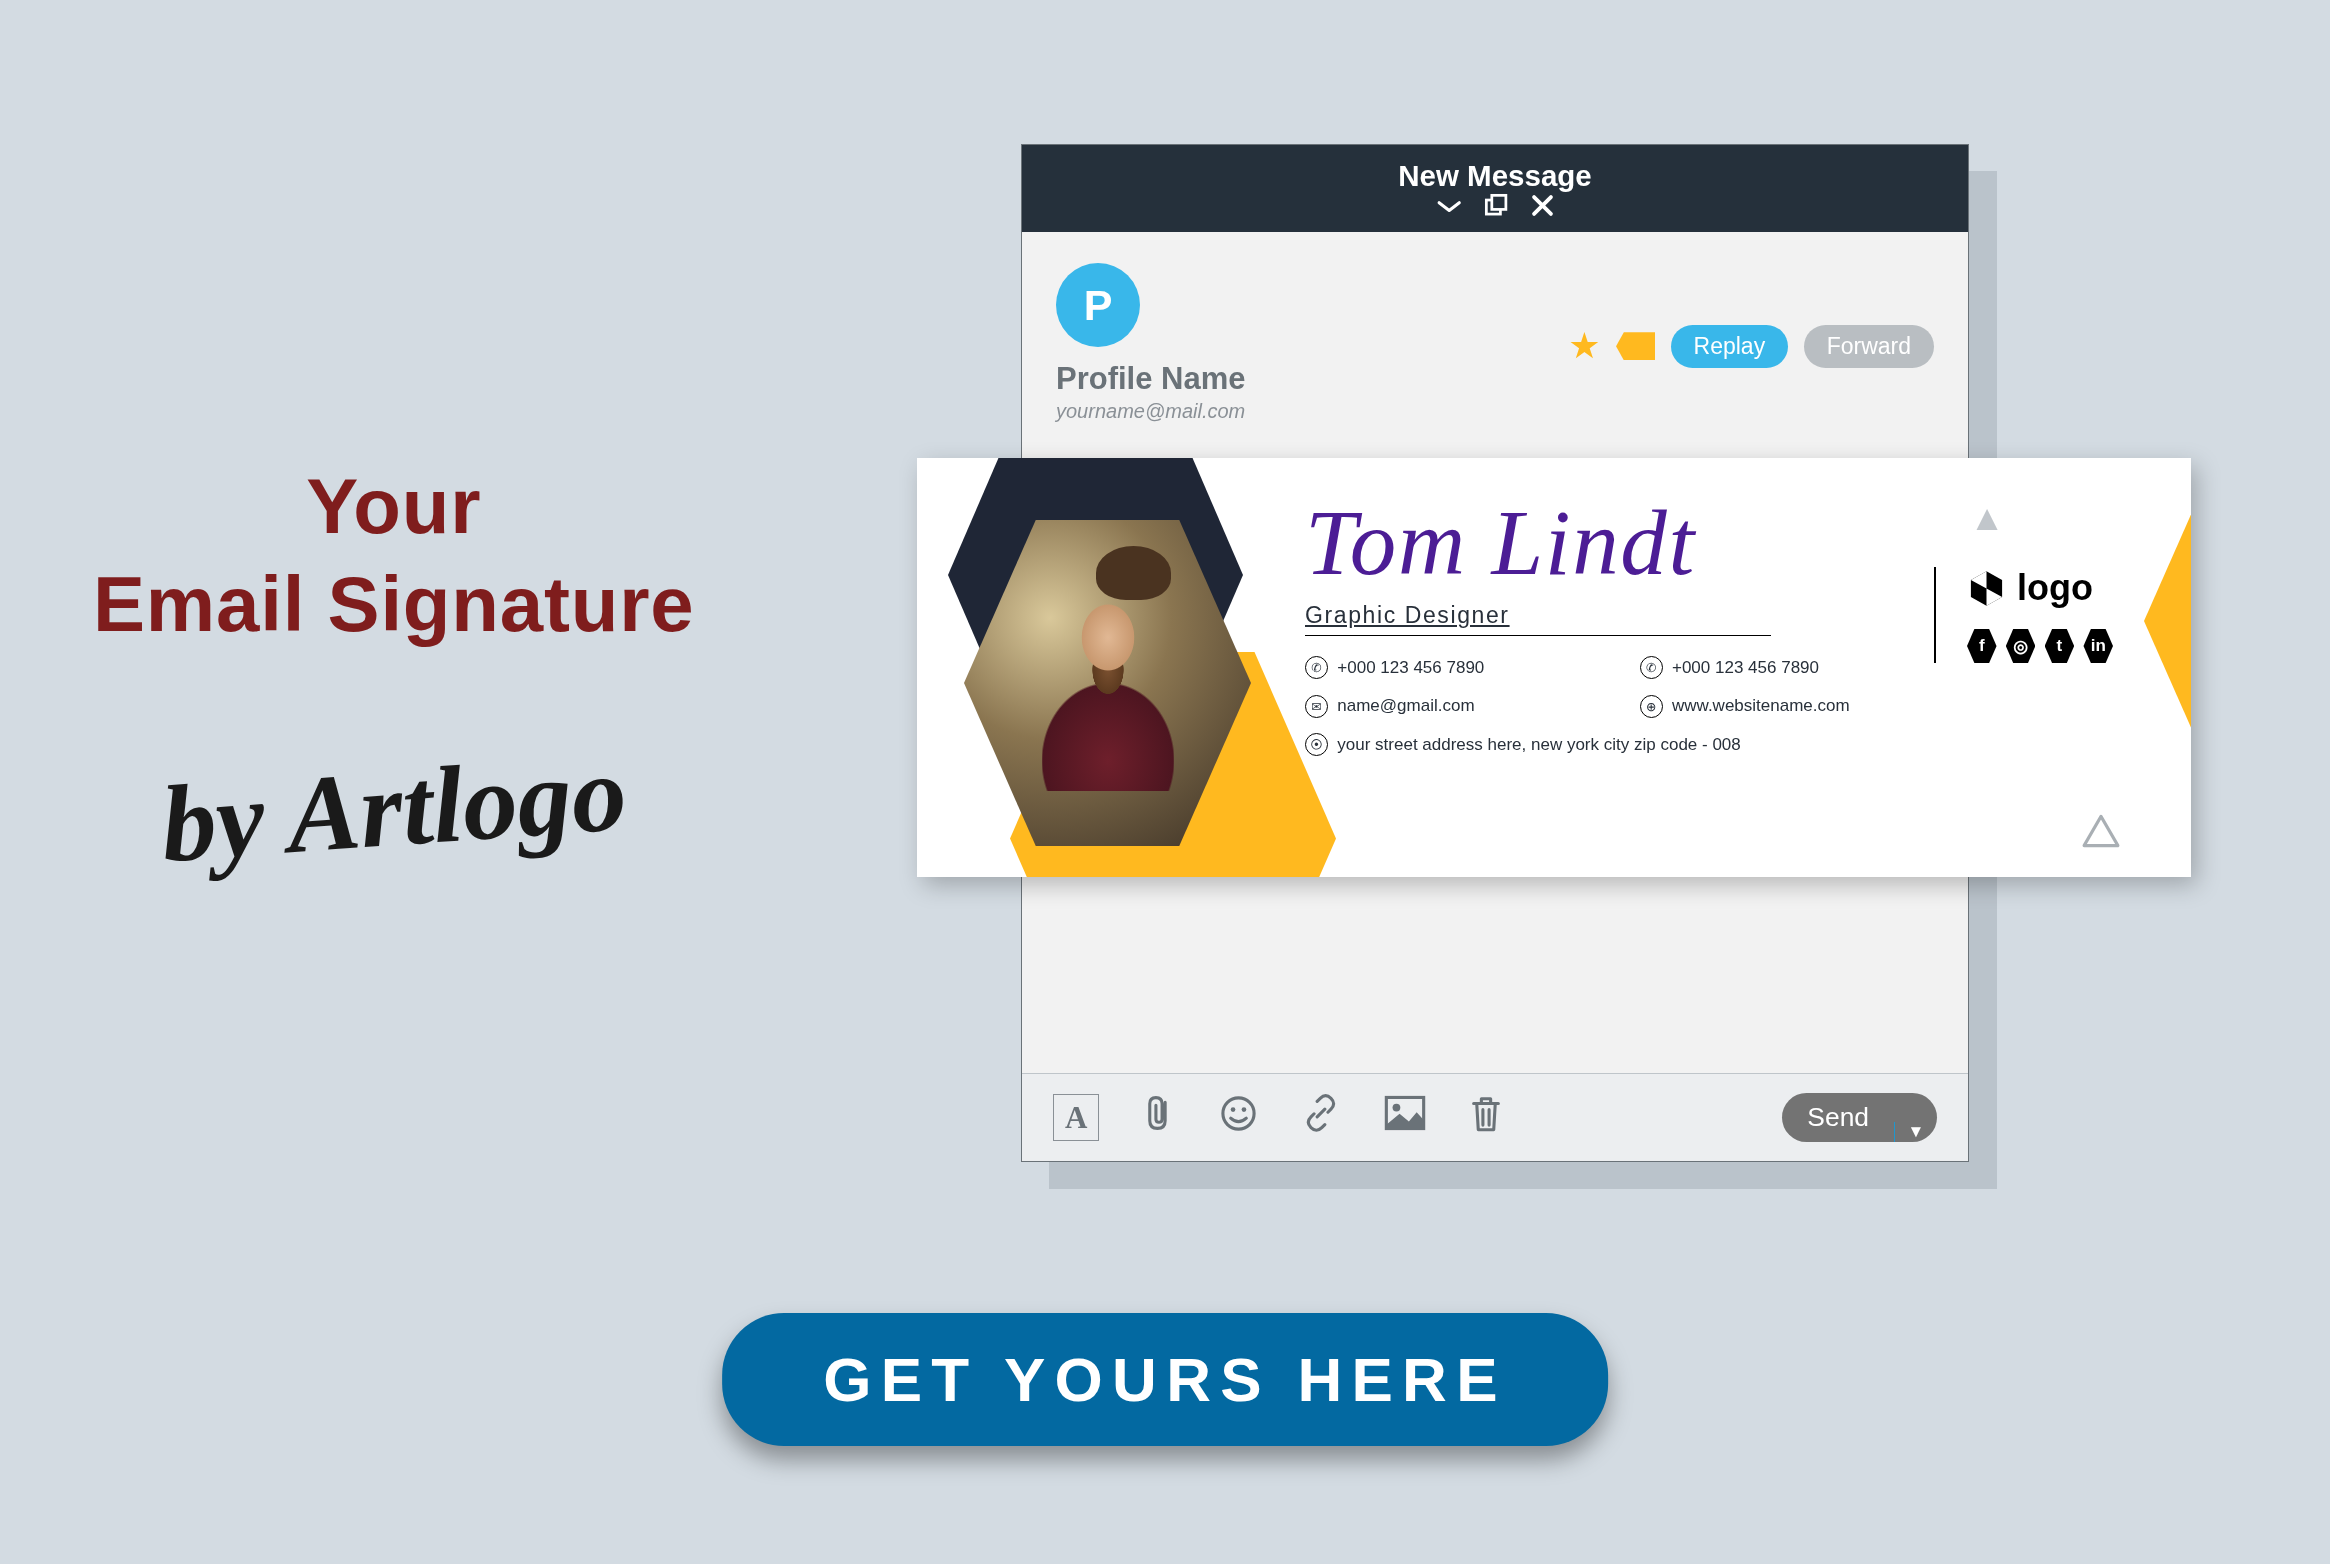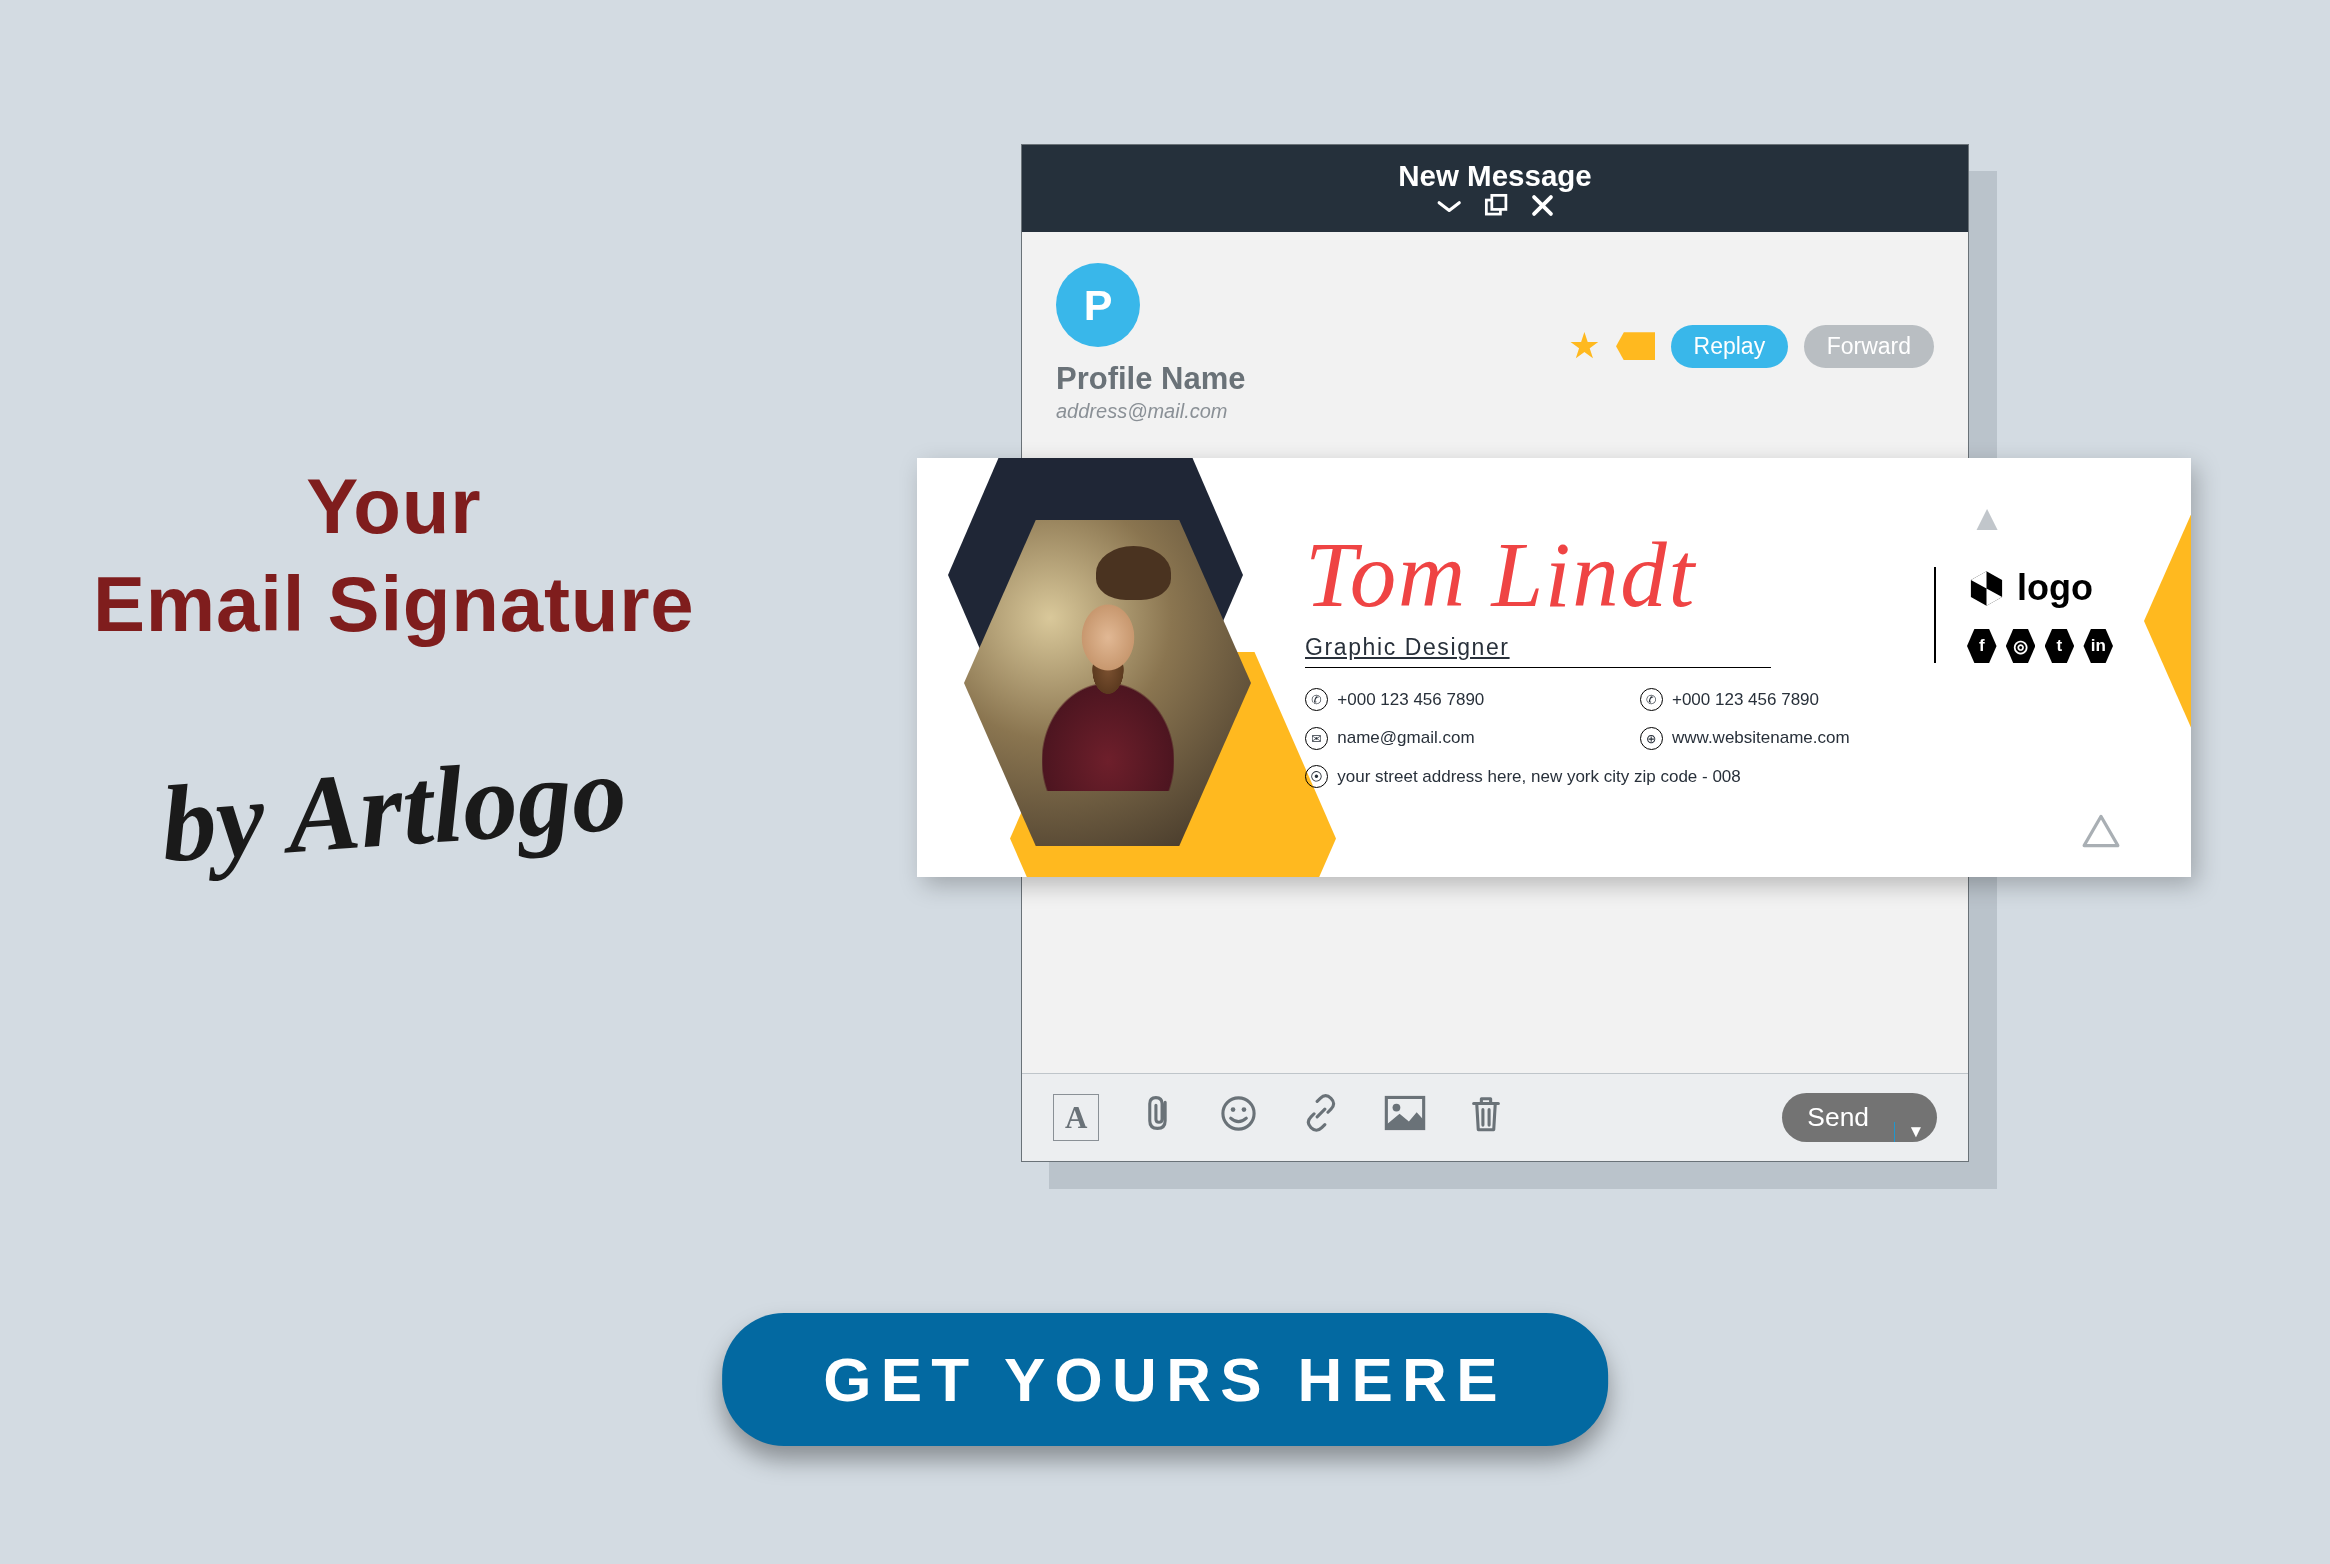--- a/index.html
+++ b/index.html
@@ -204,22 +204,21 @@
 .sig-content {
   position: absolute;
   left: 388px; top: 31px; right: 233px;
 }
 
 .sig-name {
   font-family: "Brush Script MT", cursive;
   font-size: 93px;
   font-style: italic;
   letter-spacing: 1.6px;
-  color: #ef4444;
-  margin-top: 32px;
+  color: #4c1d95;
 }
 
 .sig-title {
   font-size: 23px;
   color: #28303a;
   margin-top: 6.2px;
   margin-bottom: 6.2px;
   letter-spacing: 1.6px;
   text-decoration: underline;
 }
@@ -357,21 +356,21 @@
             </svg>
         </span>
       </div>
     </div>
 
     <div class="compose-body">
       <div class="profile-row">
         <div class="profile-left">
           <div class="avatar">P</div>
           <div class="profile-name">Profile Name</div>
-          <div class="profile-email">address@mail.com</div>
+          <div class="profile-email">yourname@mail.com</div>
         </div>
         <div class="profile-right">
           <span class="star-icon">★</span>
           <span class="tag-shape"></span>
           <span class="pill pill-blue">Replay</span>
           <span class="pill pill-grey">Forward</span>
         </div>
       </div>
     </div>
 

